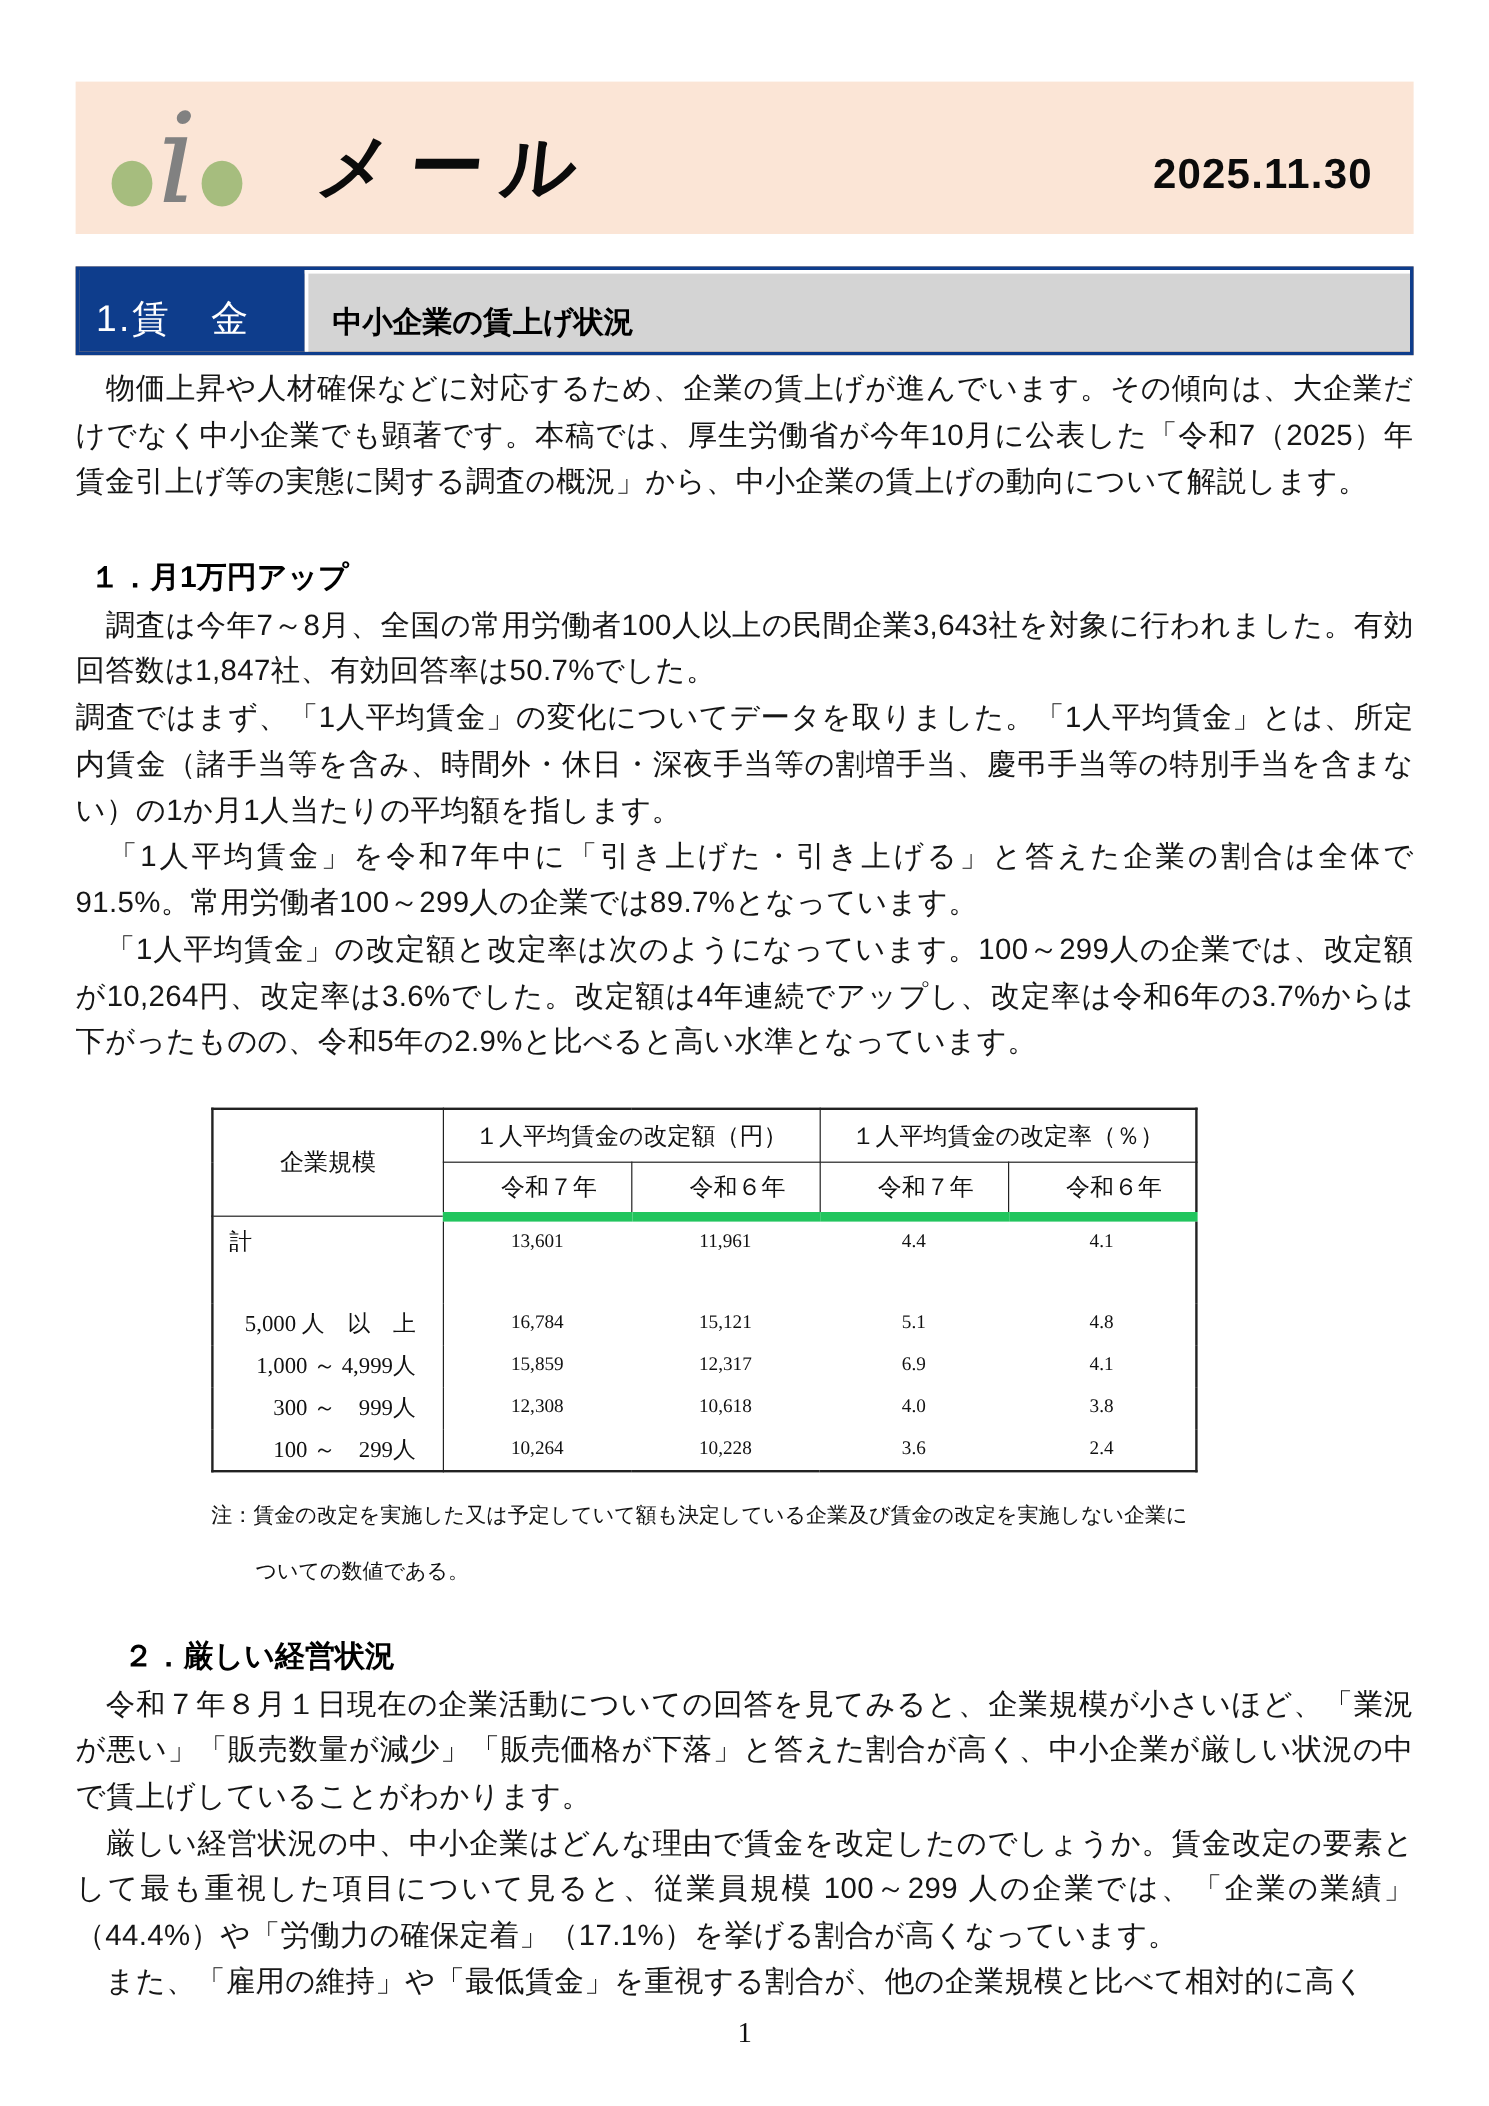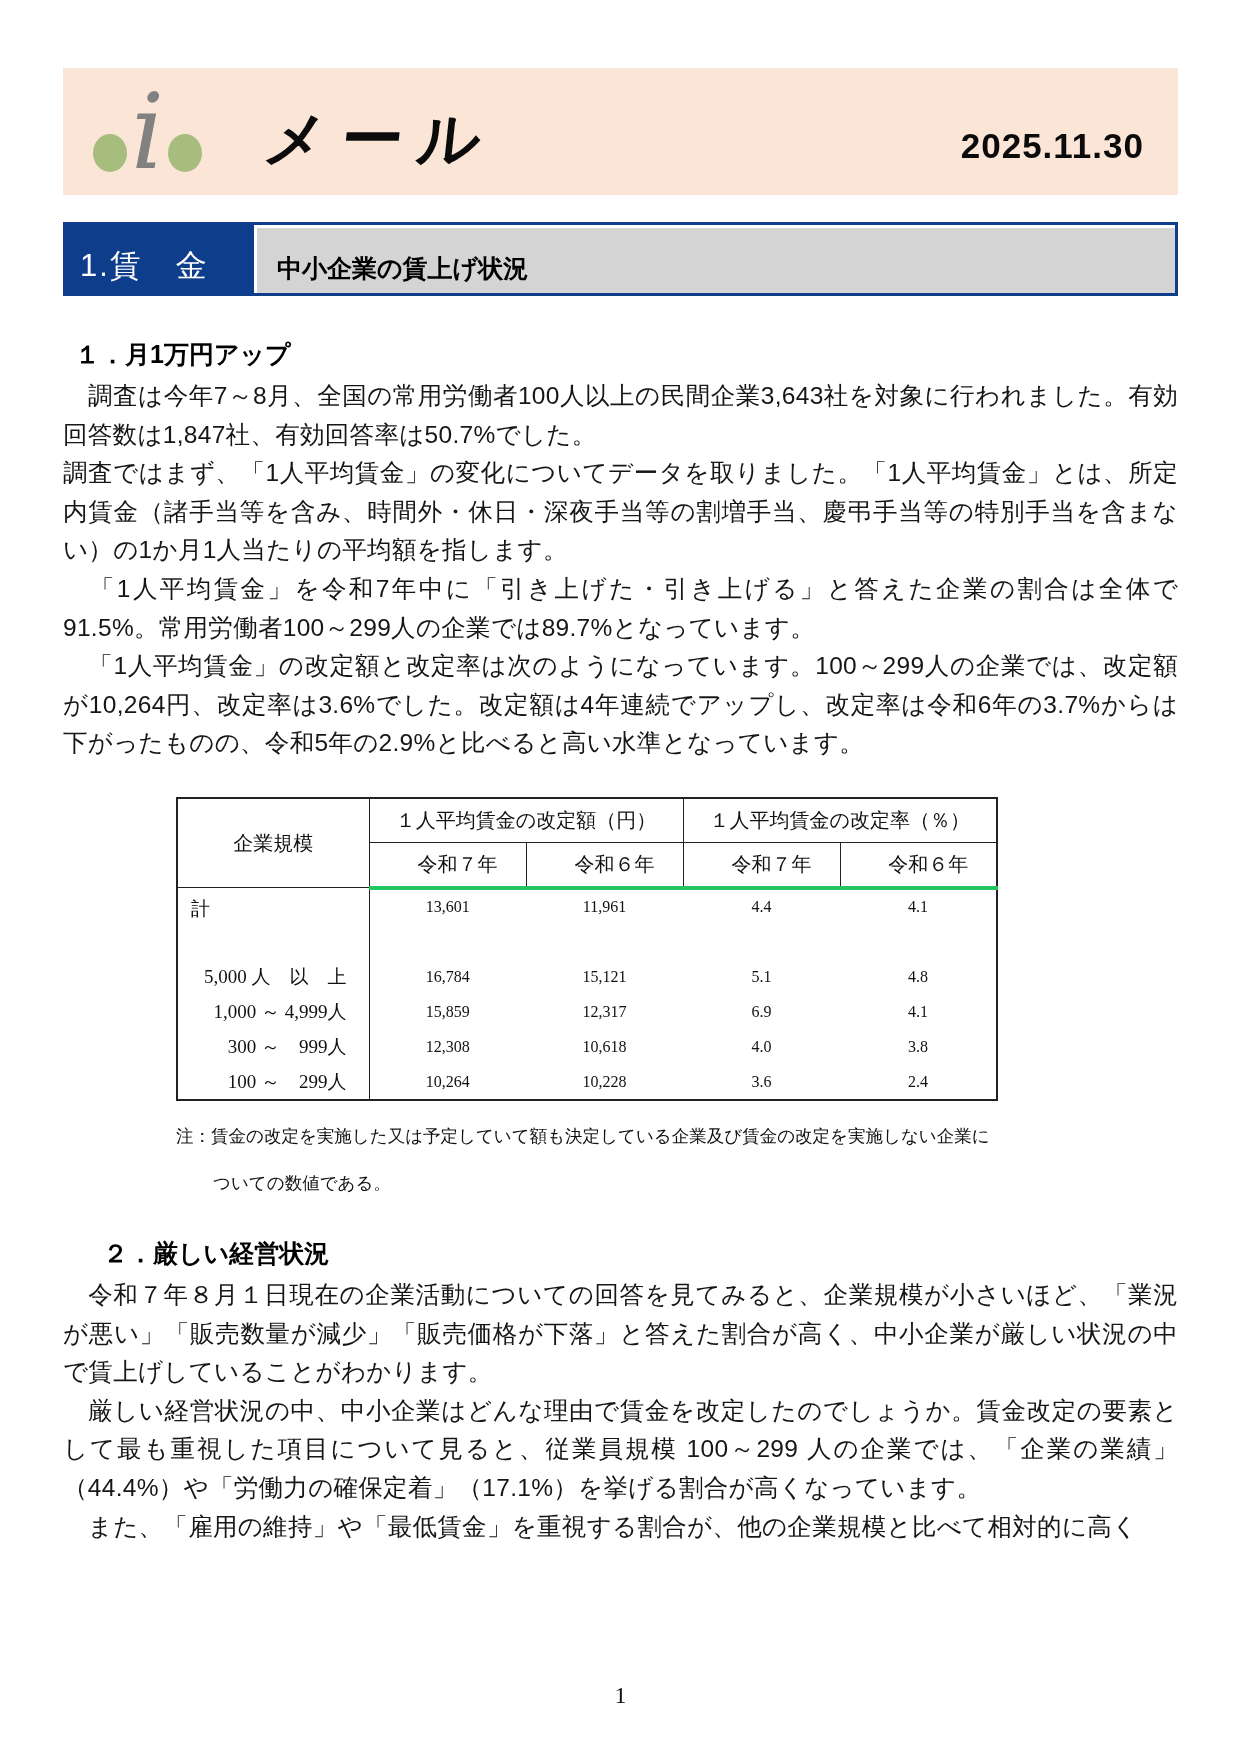--- a/index.html
+++ b/index.html
@@ -95,21 +95,21 @@
     color:#111;
     border:2px solid #222;
   }
   .wage-table th, .wage-table td { font-weight:normal; }
   .wage-table thead th {
     font-size:20px;
     text-align:center;
     height:45px;
     border:1px solid #222;
   }
-  .wage-table thead tr:last-child th { border-bottom:4px solid #22c55e;padding-left:20px; }
+  .wage-table thead tr:last-child th { border-bottom:8px solid #22c55e;padding-left:20px; }
   .wage-table col.c-label { width:192px; }
   .wage-table col.c-val { width:157px; }
   .wage-table tbody td {
     font-size:16px;
     text-align:center;
     border:none;
     height:35px;
   }
   .wage-table tbody td:first-child {
     border-right:1px solid #222;
@@ -155,20 +155,21 @@
     </div>
     <div class="banner-title">メール</div>
     <div class="banner-date">2025.11.30</div>
   </header>
 
   <div class="section-bar">
     <div class="section-num">1.賃　金</div>
     <div class="section-title">中小企業の賃上げ状況</div>
   </div>
 
+  <p class="body-text intro">　物価上昇や人材確保などに対応するため、企業の賃上げが進んでいます。その傾向は、大企業だけでなく中小企業でも顕著です。本稿では、厚生労働省が今年10月に公表した「令和7（2025）年賃金引上げ等の実態に関する調査の概況」から、中小企業の賃上げの動向について解説します。</p>
 
   <h2 class="sub-heading">１．月1万円アップ</h2>
 
   <p class="body-text">　調査は今年7～8月、全国の常用労働者100人以上の民間企業3,643社を対象に行われました。有効回答数は1,847社、有効回答率は50.7%でした。</p>
   <p class="body-text">調査ではまず、「1人平均賃金」の変化についてデータを取りました。「1人平均賃金」とは、所定内賃金（諸手当等を含み、時間外・休日・深夜手当等の割増手当、慶弔手当等の特別手当を含まない）の1か月1人当たりの平均額を指します。</p>
   <p class="body-text">　「1人平均賃金」を令和7年中に「引き上げた・引き上げる」と答えた企業の割合は全体で91.5%。常用労働者100～299人の企業では89.7%となっています。</p>
   <p class="body-text">　「1人平均賃金」の改定額と改定率は次のようになっています。100～299人の企業では、改定額が10,264円、改定率は3.6%でした。改定額は4年連続でアップし、改定率は令和6年の3.7%からは下がったものの、令和5年の2.9%と比べると高い水準となっています。</p>
 
   <table class="wage-table">
     <colgroup>

